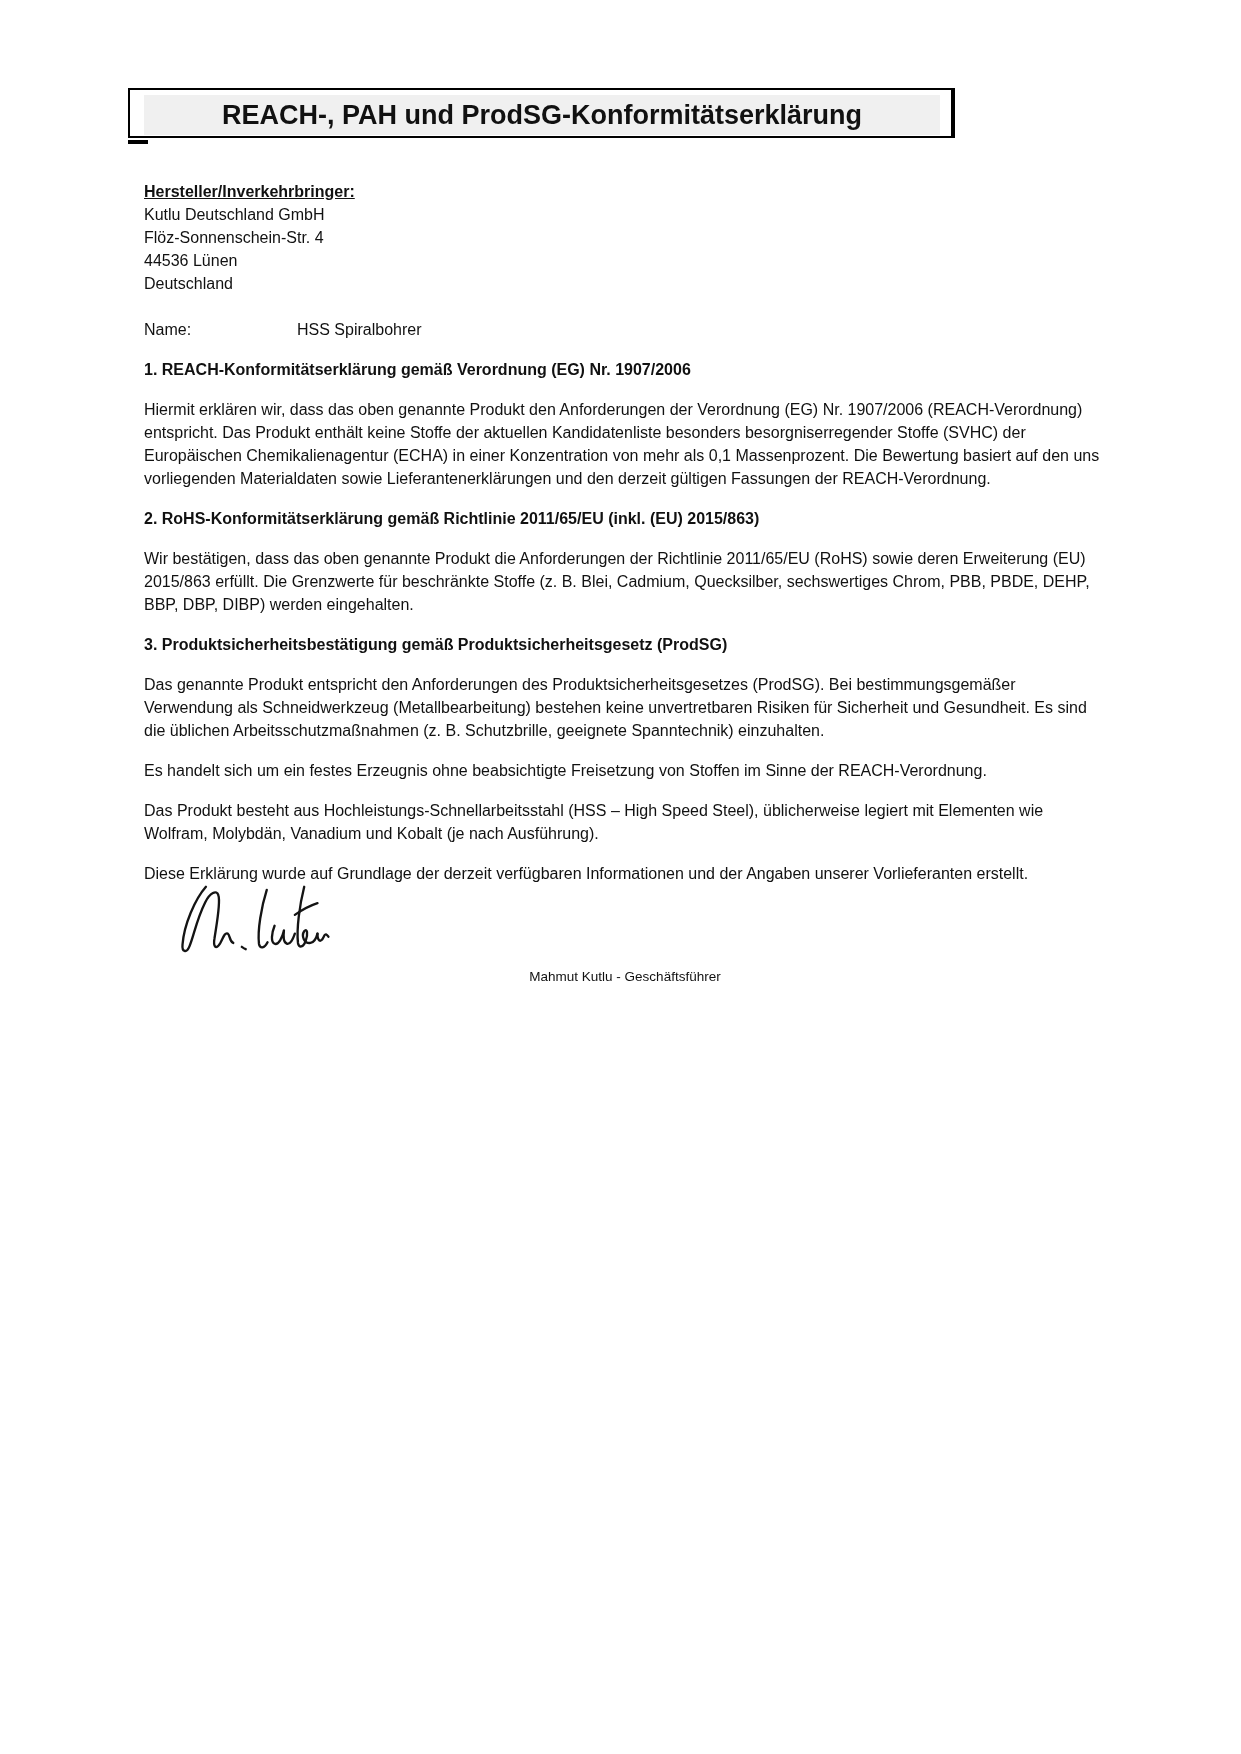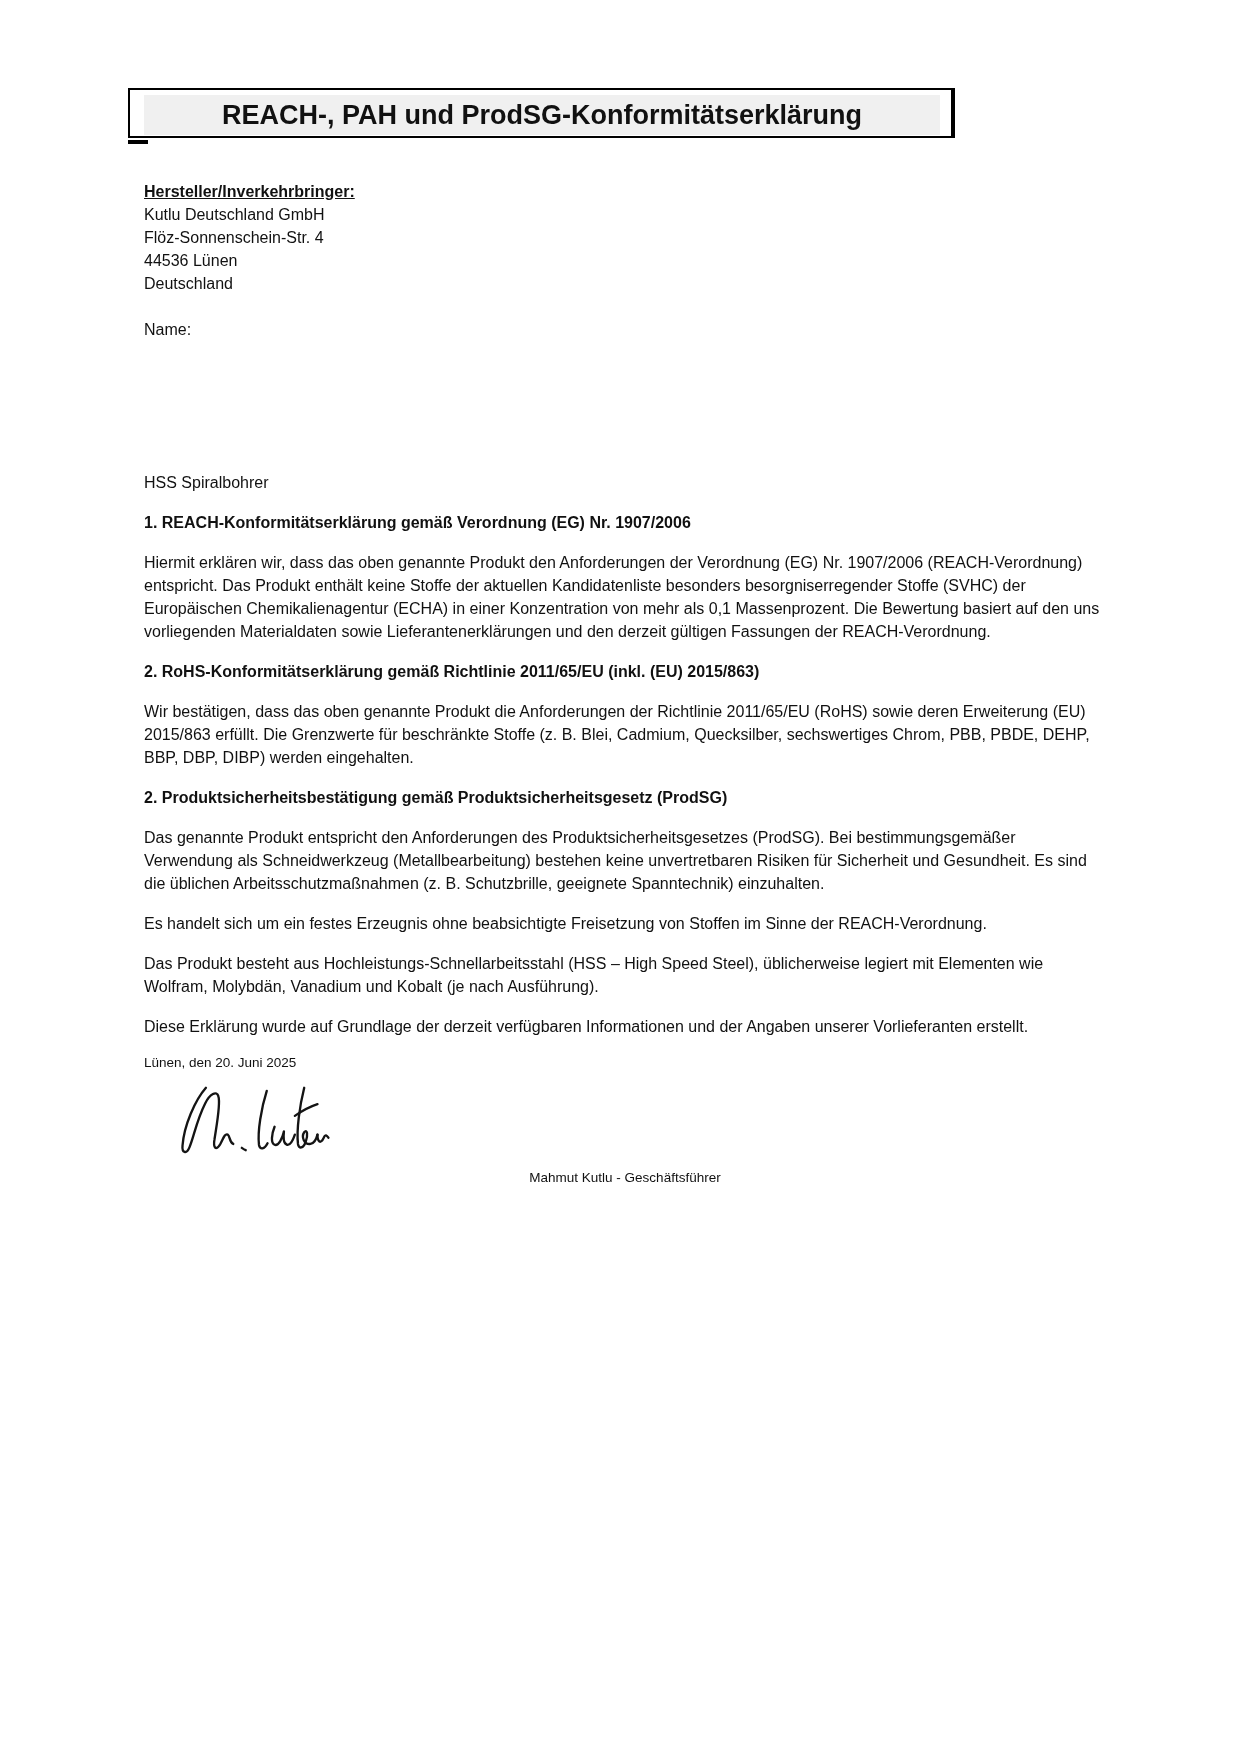--- a/index.html
+++ b/index.html
@@ -63,21 +63,21 @@
     width: 962px;
     margin-top: 42px;
   }
   .mfr { margin-top: 29px; }
   .mfr p { margin: 0; }
   .mfr-heading {
     font-weight: 700;
     text-decoration: underline;
   }
   .product { margin-top: 23px; }
-  .product .row { display: flex; flex-direction: column; }
+  .product .row { display: flex; }
   .product .label { width: 153px; flex: 0 0 153px; }
   h2 {
     font-size: 16px;
     font-weight: 700;
     line-height: 23px;
     margin: 17px 0 0 0;
   }
   p.para { margin: 17px 0 0 0; }
   .closing-date {
     margin-top: 15px;
@@ -128,32 +128,31 @@
       <h2>1. REACH-Konformitätserklärung gemäß Verordnung (EG) Nr. 1907/2006</h2>
       <p class="para">Hiermit erklären wir, dass das oben genannte Produkt den Anforderungen der Verordnung (EG) Nr. 1907/2006 (REACH-Verordnung) entspricht. Das Produkt enthält keine Stoffe der aktuellen Kandidatenliste besonders besorgniserregender Stoffe (SVHC) der Europäischen Chemikalienagentur (ECHA) in einer Konzentration von mehr als 0,1 Massenprozent. Die Bewertung basiert auf den uns vorliegenden Materialdaten sowie Lieferantenerklärungen und den derzeit gültigen Fassungen der REACH-Verordnung.</p>
     </section>
 
     <section>
       <h2>2. RoHS-Konformitätserklärung gemäß Richtlinie 2011/65/EU (inkl. (EU) 2015/863)</h2>
       <p class="para">Wir bestätigen, dass das oben genannte Produkt die Anforderungen der Richtlinie 2011/65/EU (RoHS) sowie deren Erweiterung (EU) 2015/863 erfüllt. Die Grenzwerte für beschränkte Stoffe (z. B. Blei, Cadmium, Quecksilber, sechswertiges Chrom, PBB, PBDE, DEHP, BBP, DBP, DIBP) werden eingehalten.</p>
     </section>
 
     <section>
-      <h2>2. Produktsicherheitsbestätigung gemäß Produktsicherheitsgesetz (ProdSG)</h2>
+      <h2>3. Produktsicherheitsbestätigung gemäß Produktsicherheitsgesetz (ProdSG)</h2>
       <p class="para">Das genannte Produkt entspricht den Anforderungen des Produktsicherheitsgesetzes (ProdSG). Bei bestimmungsgemäßer Verwendung als Schneidwerkzeug (Metallbearbeitung) bestehen keine unvertretbaren Risiken für Sicherheit und Gesundheit. Es sind die üblichen Arbeitsschutzmaßnahmen (z. B. Schutzbrille, geeignete Spanntechnik) einzuhalten.</p>
     </section>
 
     <section>
       <p class="para">Es handelt sich um ein festes Erzeugnis ohne beabsichtigte Freisetzung von Stoffen im Sinne der REACH-Verordnung.</p>
       <p class="para">Das Produkt besteht aus Hochleistungs-Schnellarbeitsstahl (HSS – High Speed Steel), üblicherweise legiert mit Elementen wie Wolfram, Molybdän, Vanadium und Kobalt (je nach Ausführung).</p>
       <p class="para">Diese Erklärung wurde auf Grundlage der derzeit verfügbaren Informationen und der Angaben unserer Vorlieferanten erstellt.</p>
     </section>
 
     <div class="closing">
-      <p class="closing-date">Lünen, den 20. Juni 2025</p>
 
       <div class="signature-wrap">
         <svg width="160" height="78" viewBox="0 0 205 100" xmlns="http://www.w3.org/2000/svg" aria-hidden="true">
           <g fill="none" stroke="#141414" stroke-width="3" stroke-linecap="round" stroke-linejoin="round">
             <path d="M46,10 C32,26 18,58 16,84 C15,93 21,96 25,86 C31,71 34,52 45,30 C51,18 60,13 62,21 C65,30 60,56 57,76 C55,87 59,91 64,83 C68,76 70,68 74,70 C77,72 76,80 81,82"></path>
             <path d="M92,87 c2,1.5 3.5,2.5 5,3"></path>
             <path d="M124,14 C117,36 112,66 114,83 C115,90 121,89 125,81"></path>
             <path d="M134,60 C130,70 129,81 134,83 C139,85 144,75 146,66 C145,75 145,82 150,83 C154,84 158,76 160,70"></path>
             <path d="M172,10 C166,34 162,64 164,82 C165,89 171,88 174,79 C177,71 176,62 172,67 C168,73 172,83 180,82 C185,81 188,74 189,70"></path>
             <path d="M160,46 C170,39 180,34 189,31"></path>

